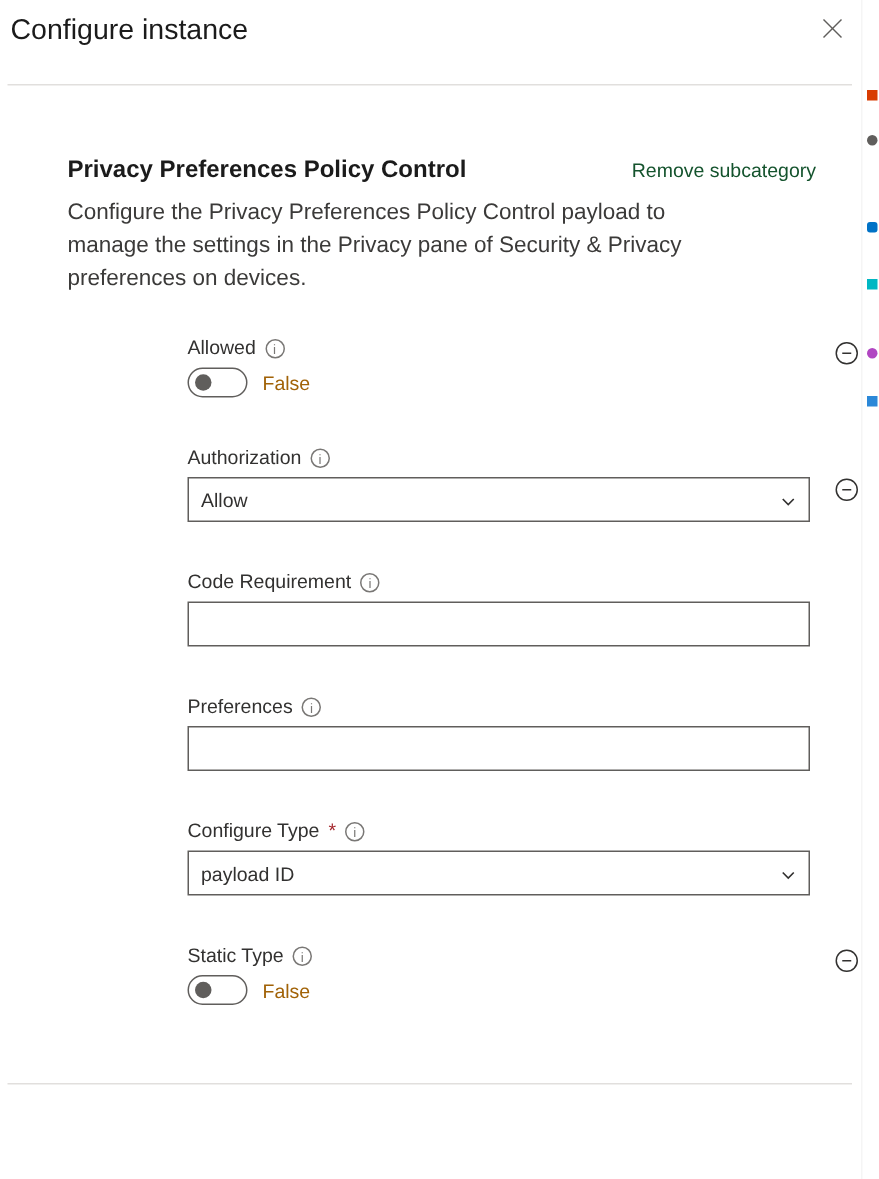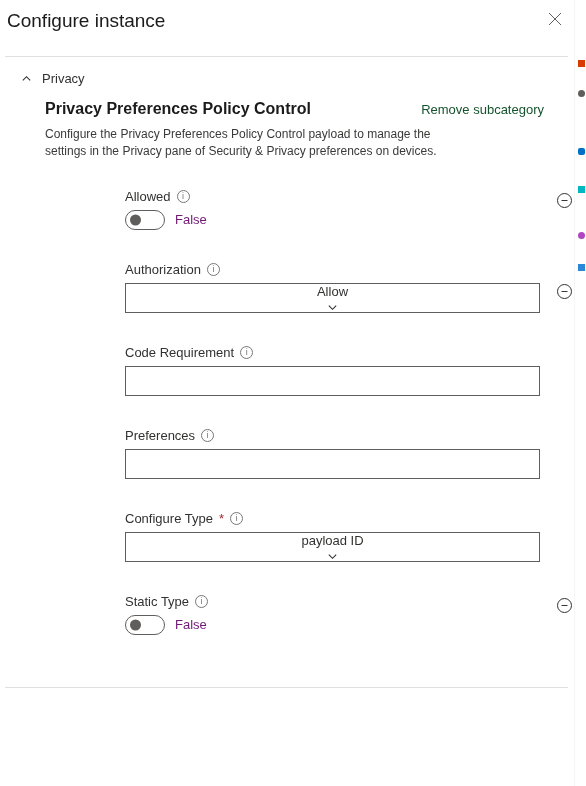--- a/index.html
+++ b/index.html
@@ -32,28 +32,28 @@
 
     .section-header {
       display: flex; align-items: center;
       padding: 14px 10px 14px 16px;
       gap: 10px;
     }
     .chevron { width: 11px; height: 11px; display: inline-flex; align-items: center; justify-content: center; cursor: pointer; }
     .section-name { font-size: 13px; color: #323130; }
 
     .content { padding: 0 24px 20px 40px; }
-    .head-row { display: flex; align-items: baseline; justify-content: space-between; margin-bottom: 8px; }
+    .head-row { display: flex; align-items: baseline; justify-content: space-between; margin-bottom: 8px; margin-top: 48px; }
     .sub-title { font-size: 16px; font-weight: 700; color: #1b1b1b; }
     .remove-link { color: #14532d; font-size: 13px; cursor: pointer; }
-    .description { font-size: 12px; color: #3b3a39; line-height: 1.45; max-width: 420px; margin-bottom: 28px; }
+    .description { font-size: 15px; color: #3b3a39; line-height: 1.45; max-width: 420px; margin-bottom: 28px; }
 
     .fields { padding-left: 80px; padding-right: 4px; }
     .field { margin-bottom: 32px; position: relative; }
-    .field-label { font-size: 13px; color: #323130; display: flex; align-items: center; gap: 6px; margin-bottom: 6px; }
+    .field-label { font-size: 13px; color: #323130; display: flex; align-items: flex-end; gap: 6px; margin-bottom: 6px; }
     .info-icon {
       display: inline-flex; align-items: center; justify-content: center;
       width: 13px; height: 13px;
       border: 1px solid #797775;
       border-radius: 50%;
       font-size: 9px; color: #797775;
       cursor: pointer;
     }
     .required { color: #a4262c; }
 
@@ -67,21 +67,21 @@
       cursor: pointer;
     }
     .toggle::after {
       content: "";
       position: absolute;
       width: 11px; height: 11px;
       border-radius: 50%;
       background: #605e5c;
       top: 50%; left: 4px; transform: translateY(-50%);
     }
-    .toggle-label { font-size: 13px; color: #701a75; }
+    .toggle-label { font-size: 13px; color: #a16207; }
 
     .field-action {
       position: absolute;
       right: -32px;
       top: 22px;
     }
     .toggle-action { top: 4px; }
     .minus-circle {
       width: 15px; height: 15px;
       border: 1px solid #323130;
@@ -95,21 +95,20 @@
 
     .select-wrap, .input-wrap {
       width: 100%;
       height: 30px;
       border: 1px solid #605e5c;
       background: #fff;
       display: flex; align-items: center;
       padding: 0 8px;
       cursor: pointer;
       position: relative;
-      flex-direction: column;
     }
     .select-value { font-size: 13px; color: #323130; flex: 1; }
     .chev-down { width: 11px; height: 11px; color: #323130; }
 
     .input-wrap input {
       border: none; outline: none; width: 100%; height: 100%;
       font-size: 13px; font-family: inherit; background: transparent;
     }
 
     
@@ -140,28 +139,20 @@
 
   <div class="close-x">
     <svg viewBox="0 0 14 14" width="14" height="14">
         <line x1="1" y1="1" x2="13" y2="13" stroke="currentColor" stroke-width="1"></line>
         <line x1="13" y1="1" x2="1" y2="13" stroke="currentColor" stroke-width="1"></line>
       </svg>
   </div>
 
   <hr class="divider">
 
-  <div class="section-header">
-    <span class="chevron">
-      <svg viewBox="0 0 12 12" width="11" height="11">
-          <polyline points="2,8 6,4 10,8" fill="none" stroke="#323130" stroke-width="1.2"></polyline>
-        </svg>
-    </span>
-    <span class="section-name">Privacy</span>
-  </div>
 
   <div class="content">
 
     <div class="head-row">
       <div class="sub-title">Privacy Preferences Policy Control</div>
       <div class="remove-link">Remove subcategory</div>
     </div>
 
     <div class="description">Configure the Privacy Preferences Policy Control payload to manage the settings in the Privacy pane of Security &amp; Privacy preferences on devices.</div>
 

